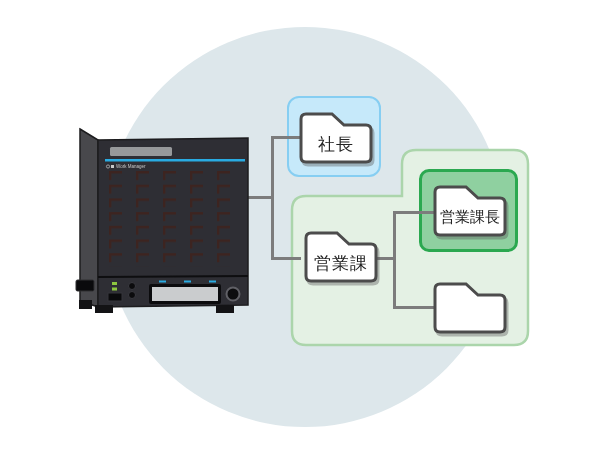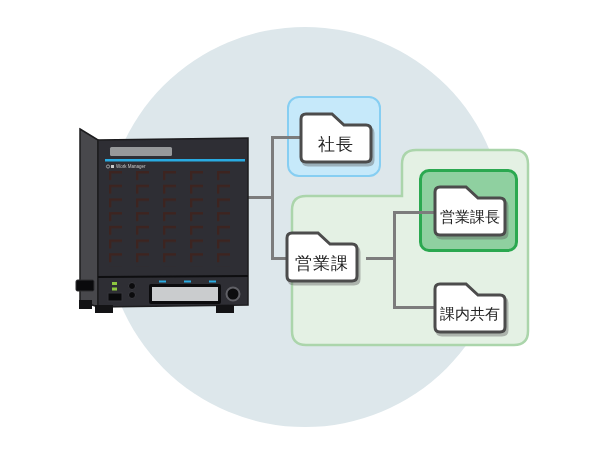--- a/index.html
+++ b/index.html
@@ -125,34 +125,33 @@
     <circle cx="158" cy="174" r="6.5" fill="#0d0d0f" stroke="#606066" stroke-width="2"></circle>
   </svg>
 
   <div class="folder" style="left:299px;top:112px">
     <svg viewBox="0 0 74 52">
       <path d="M 7,2 L 33,2 L 45,13 L 67,13 Q 72,13 72,18 L 72,45 Q 72,50 67,50 L 7,50 Q 2,50 2,45 L 2,7 Q 2,2 7,2 Z" fill="#ffffff" stroke="#4c4c4c" stroke-width="3"></path>
     </svg>
     <span class="folder-label">社長</span>
   </div>
 
-  <div class="folder" style="left:285px;top:231px">
+  <div class="folder" style="left:304px;top:231px">
     <svg viewBox="0 0 74 52">
       <path d="M 7,2 L 33,2 L 45,13 L 67,13 Q 72,13 72,18 L 72,45 Q 72,50 67,50 L 7,50 Q 2,50 2,45 L 2,7 Q 2,2 7,2 Z" fill="#ffffff" stroke="#4c4c4c" stroke-width="3"></path>
     </svg>
     <span class="folder-label">営業課</span>
   </div>
 
   <div class="folder small" style="left:433px;top:185px">
     <svg viewBox="0 0 74 52">
       <path d="M 7,2 L 33,2 L 45,13 L 67,13 Q 72,13 72,18 L 72,45 Q 72,50 67,50 L 7,50 Q 2,50 2,45 L 2,7 Q 2,2 7,2 Z" fill="#ffffff" stroke="#4c4c4c" stroke-width="3"></path>
     </svg>
     <span class="folder-label">営業課長</span>
   </div>
 
   <div class="folder small" style="left:433px;top:282px">
     <svg viewBox="0 0 74 52">
       <path d="M 7,2 L 33,2 L 45,13 L 67,13 Q 72,13 72,18 L 72,45 Q 72,50 67,50 L 7,50 Q 2,50 2,45 L 2,7 Q 2,2 7,2 Z" fill="#ffffff" stroke="#4c4c4c" stroke-width="3"></path>
     </svg>
-    <span class="folder-label">課内共有</span>
   </div>
 
 </div>
 
 </body></html>

